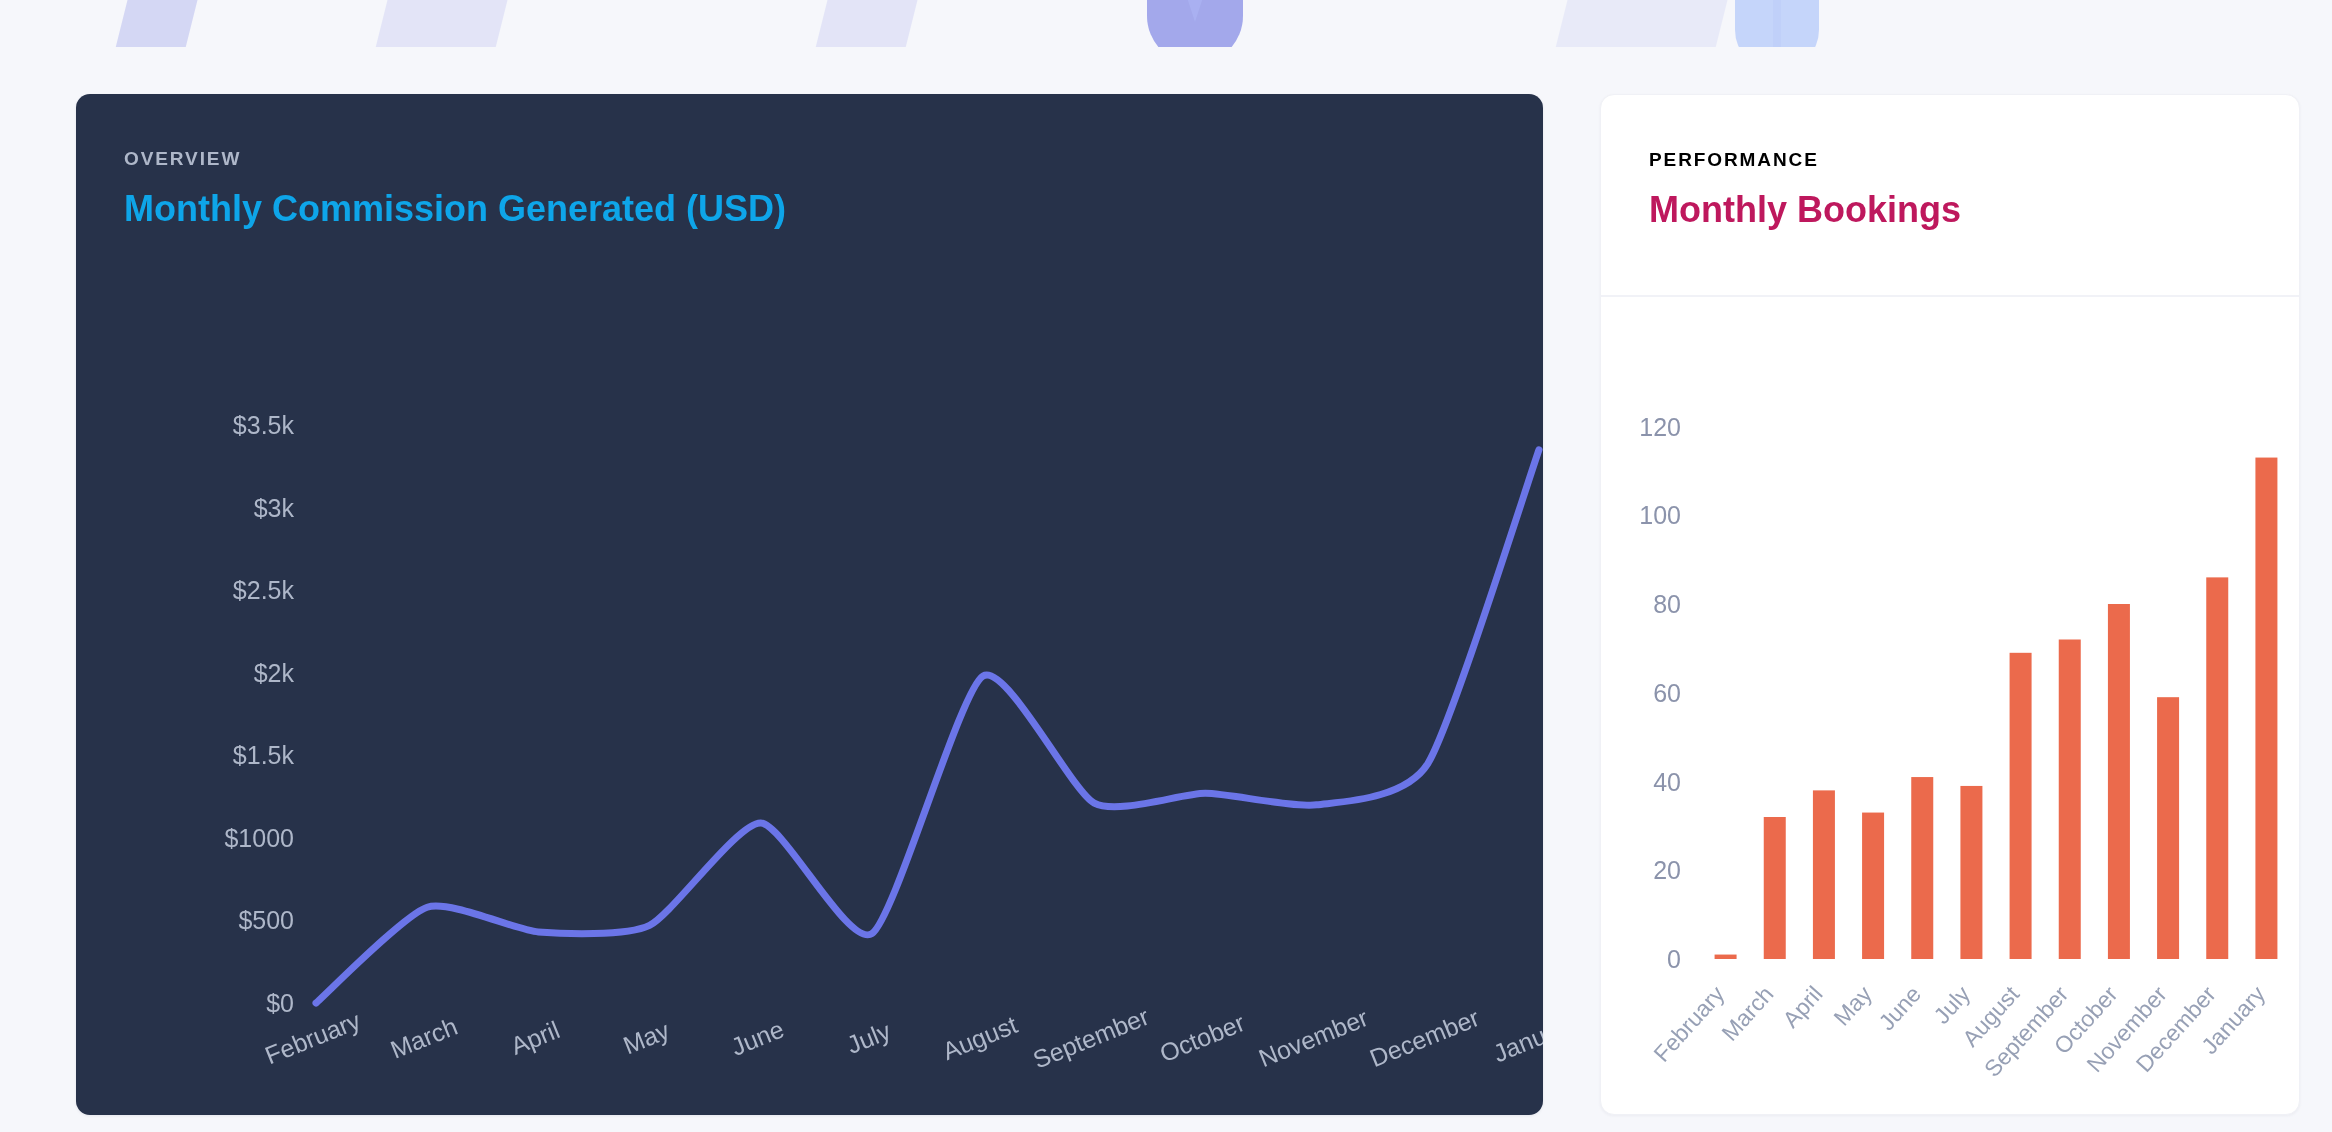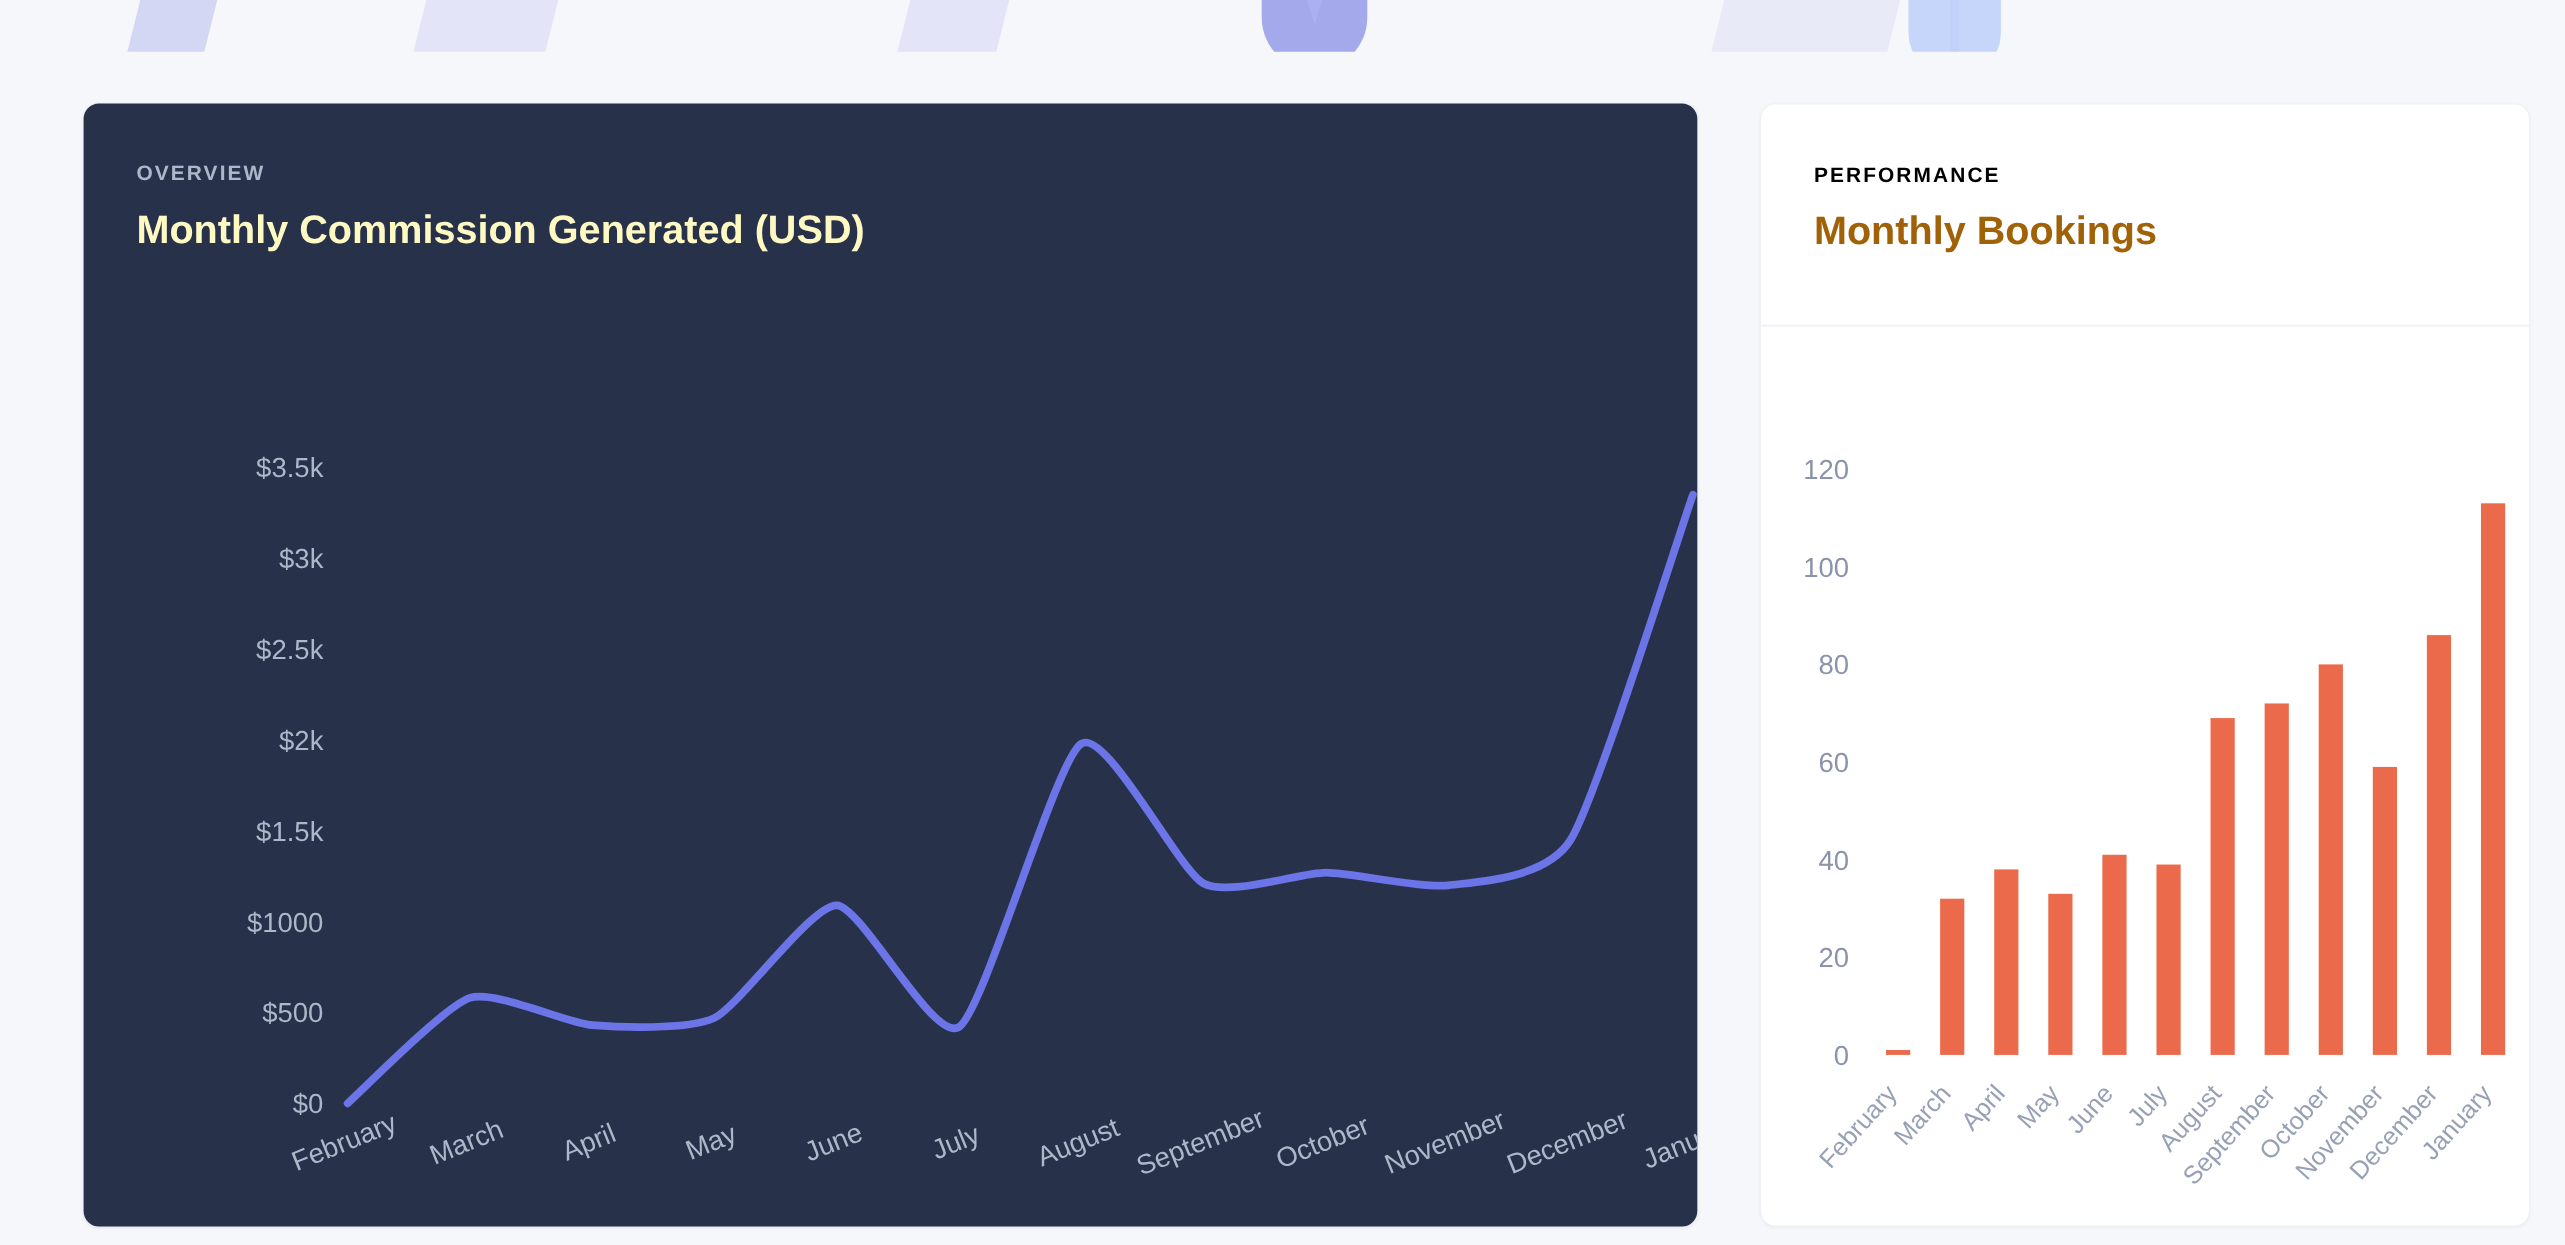--- a/index.html
+++ b/index.html
@@ -58,22 +58,22 @@
     box-shadow: 0 1px 3px rgba(30,40,70,.05);
   }
 
   .eyebrow {
     font-size: 19px; font-weight: 700; letter-spacing: 1.9px;
   }
   #card-overview .eyebrow { color: #aeb7c9; }
   #card-performance .eyebrow { color: #000000; }
 
   .card-title { font-size: 36px; font-weight: 700; }
-  #card-overview .card-title { color: #fef9c3; }
-  #card-performance .card-title { color: #a16207; }
+  #card-overview .card-title { color: #0ea5e9; }
+  #card-performance .card-title { color: #be185d; }
 
   #overview-header { position: absolute; left: 48px; top: 54px; }
   #overview-header .card-title { margin-top: 18px; }
 
   #performance-header { position: absolute; left: 48px; top: 54px; }
   #performance-header .card-title { margin-top: 18px; }
 
   #performance-divider {
     position: absolute; left: 0; top: 200px; width: 698px; height: 2px;
     background: #f1f2f7;

